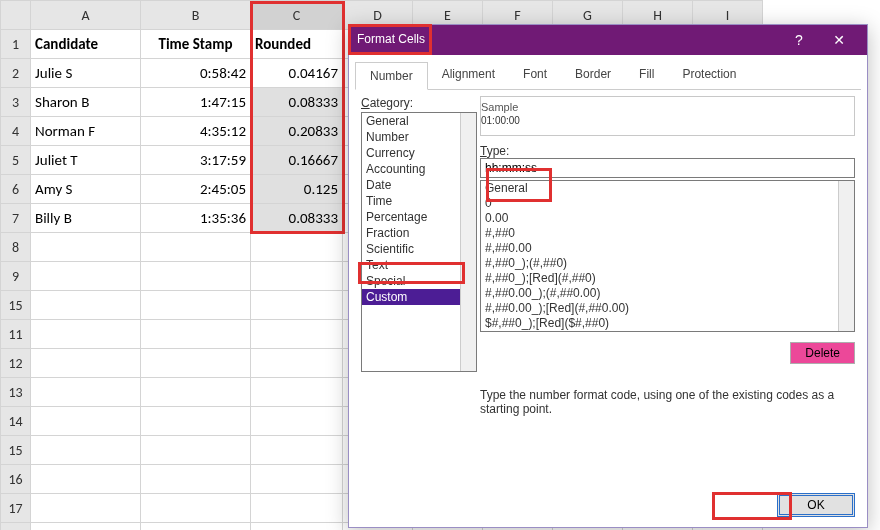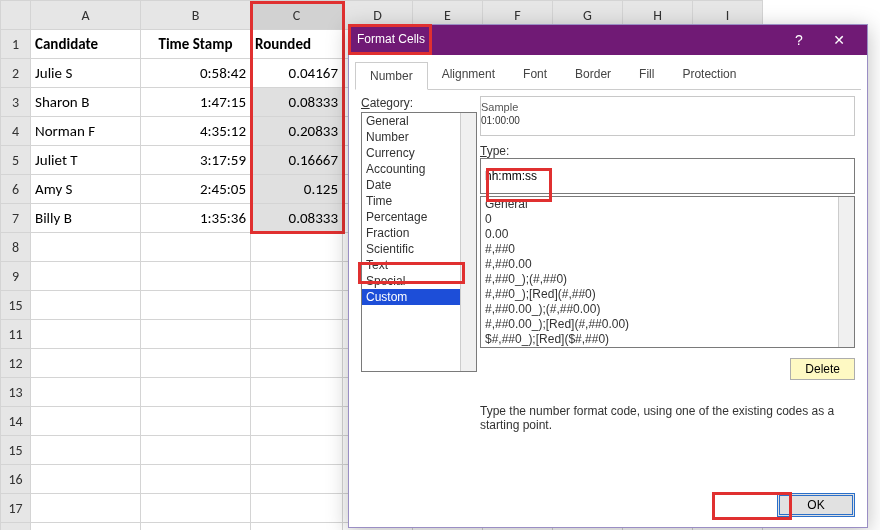--- a/index.html
+++ b/index.html
@@ -61,44 +61,44 @@
   .body { padding:6px 12px 10px 12px; }
   .lbl-u { text-decoration: none; }
   .lbl-u::first-letter { text-decoration: underline; }
   .row { display:flex; gap:3px; }
   .catlist {
     width:116px; height:260px; border:1px solid #7a7a7a;
     overflow:hidden; background:#fff; margin-top:2px;
     position:relative;
   }
   .catlist .item { padding:1px 4px; font-size:12px; cursor:pointer; white-space:nowrap;}
-  .catlist .item.sel { background:#1d4ed8; color:#fff;}
+  .catlist .item.sel { background:#4c1d95; color:#fff;}
   .catlist::after {
     content:""; position:absolute; right:0; top:0; bottom:0; width:15px;
     background:#f0f0f0; border-left:1px solid #ccc;
   }
   .rightcol { flex:1; }
   .sample-box { border:1px solid #c8c8c8; height:40px; padding:4px 0; margin-bottom:8px;}
   .sample-lbl { font-size:11px; color:#555;}
   .sample-val { font-size:10px; padding-top:2px;}
   .type-input {
-    width:100%; border:1px solid #7a7a7a; height:36px; font-size:12px;
+    width:100%; border:1px solid #7a7a7a; height:20px; font-size:12px;
     padding:1px 4px; font-family:inherit;
   }
   .fmtlist {
     border:1px solid #7a7a7a; height:152px; margin-top:2px;
     overflow:hidden; position:relative; background:#fff;
   }
   .fmtlist .fmt { padding:0 4px; font-size:12px; line-height:15px; white-space:nowrap;}
   .fmtlist::after{
     content:""; position:absolute; right:0; top:0; bottom:0; width:15px;
     background:#f0f0f0; border-left:1px solid #ccc;
   }
   .scroll-arrow{position:absolute;right:2px;width:11px;height:12px;font-size:10px;color:#666;text-align:center;line-height:12px;}
-  .del-btn { float:right; margin-top:10px; padding:3px 14px; border:1px solid #adadad; background:#fef9c3; font-size:12px; cursor:pointer;}
+  .del-btn { float:right; margin-top:10px; padding:3px 14px; border:1px solid #adadad; background:#ec4899; font-size:12px; cursor:pointer;}
   .hint { clear:both; padding-top:24px; font-size:12px; color:#333;}
   .footer { position:absolute; bottom:10px; right:12px; display:flex; gap:10px;flex-direction:column;}
   .footer button { width:78px; height:24px; border:1px solid #adadad; background:#e1e1e1; font-size:12px; cursor:pointer;}
   .footer button.ok { border:1px solid #2a6fc9; outline:1px solid #2a6fc9; outline-offset:-3px;}
 </style>
 </head>
 <body>
 
 <div class="sheet">
 <table class="grid hl-col">

